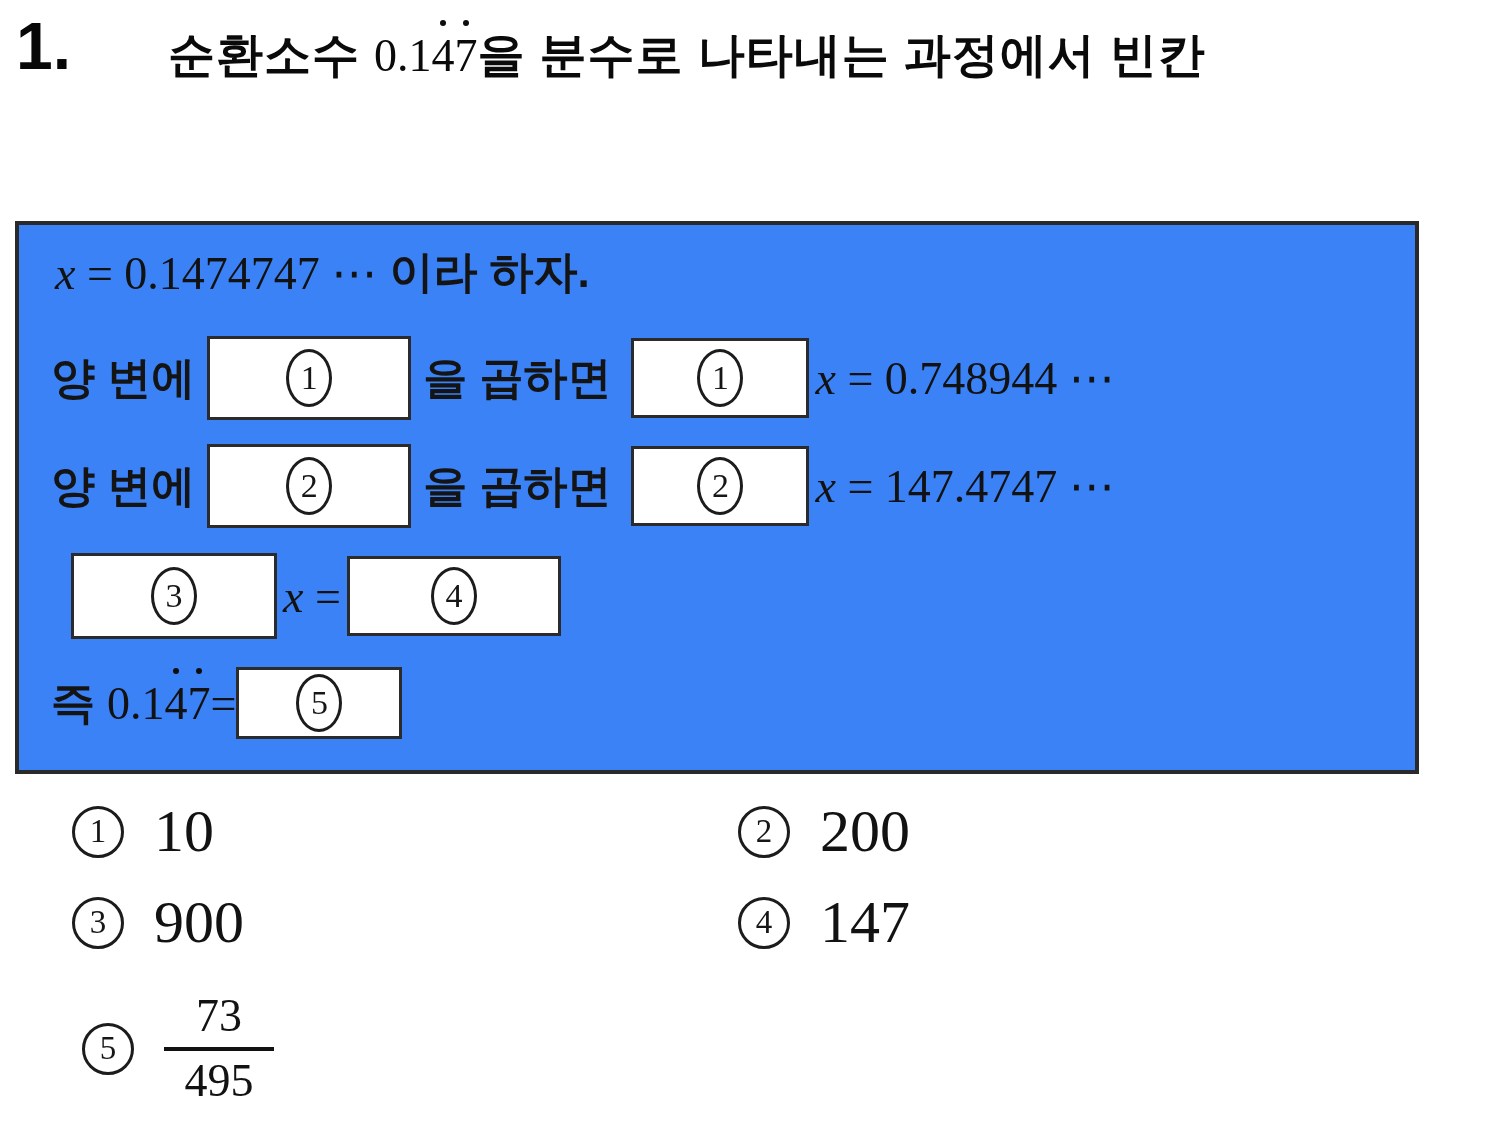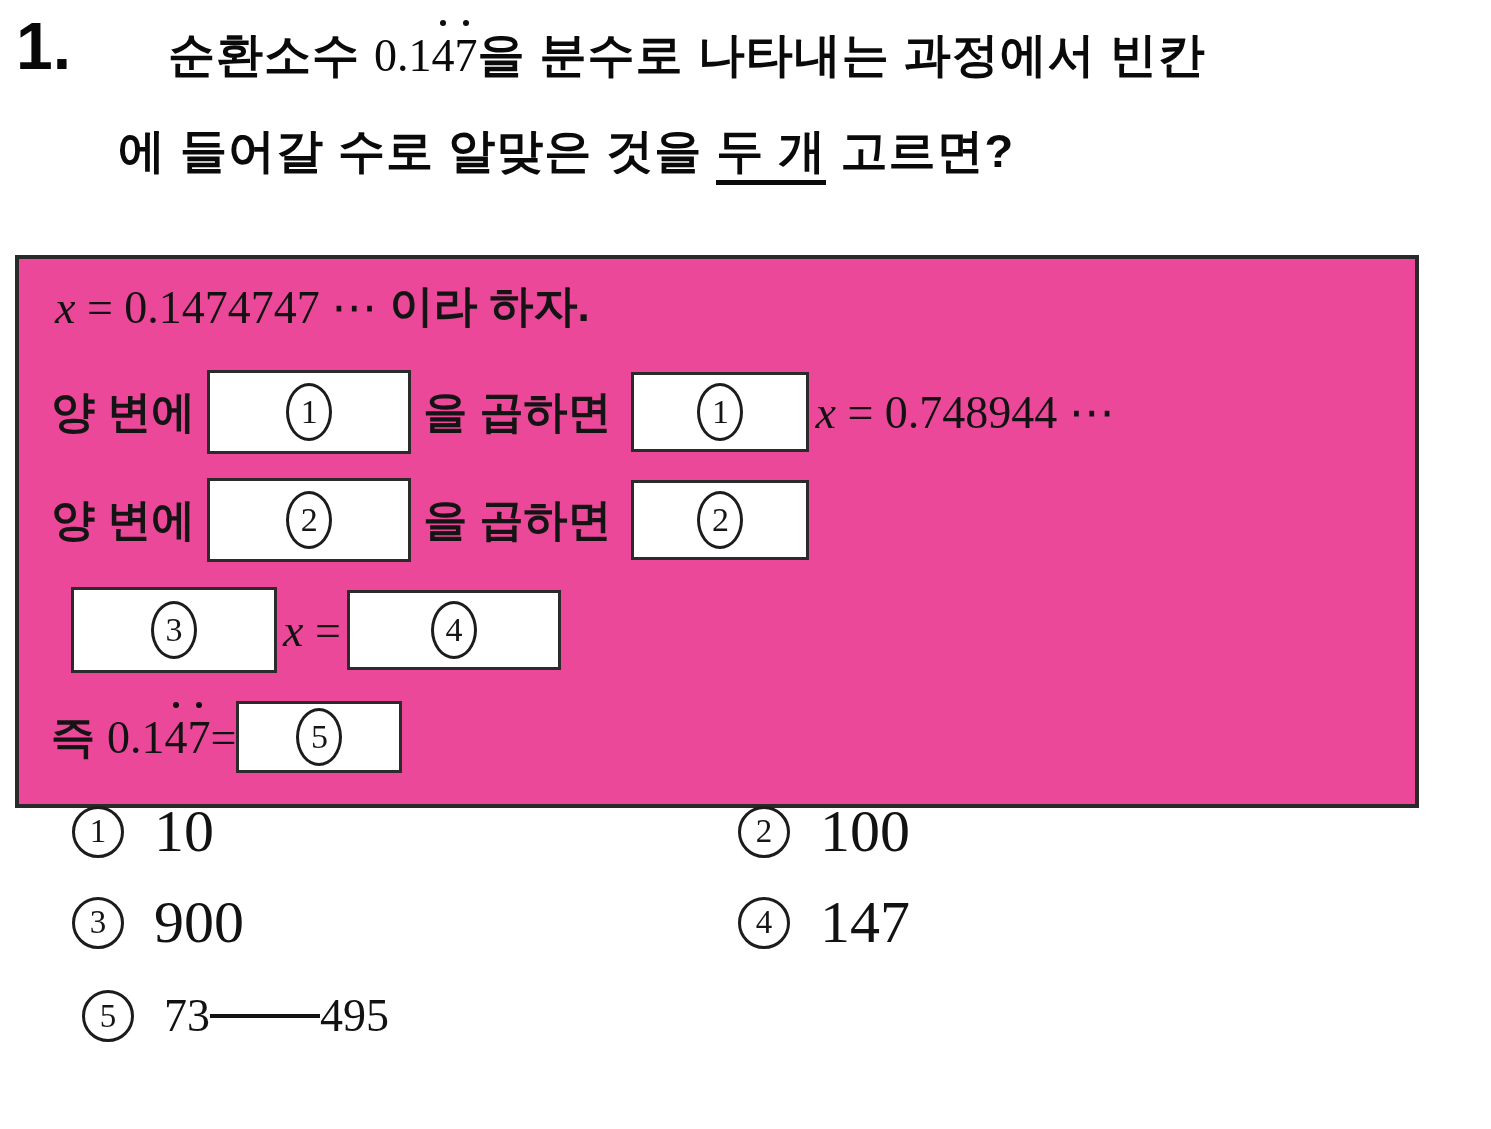--- a/index.html
+++ b/index.html
@@ -69,22 +69,21 @@
     border-radius: 50%;
     background: #0d0d0d;
   }
 
   
   .solution-box {
     position: absolute;
     left: 15px; top: 221px;
     width: 1396px; height: 545px;
     border: 4px solid #2a2a2a;
-    background: #ec4899;
-    margin-top: 34px;
+    background: #3b82f6;
   }
   .box-row {
     position: absolute;
     display: flex;
     align-items: center;
   }
   .row1 { left: 36px; top: 18px; }
   .row2 { left: 32px; top: 108px; height: 90px; }
   .row3 { left: 32px; top: 216px; height: 90px; }
   .row4 { left: 32px; top: 326px; height: 90px; }
@@ -141,21 +140,21 @@
     color: #121212;
   }
   .c1 { left: 72px;  top: 797px; }
   .c2 { left: 738px; top: 797px; }
   .c3 { left: 72px;  top: 888px; }
   .c4 { left: 738px; top: 888px; }
   .c5 { left: 82px;  top: 990px; }
 
   .fraction {
     display: inline-flex;
-    flex-direction: row;
+    flex-direction: column;
     align-items: center;
     font-family: "Liberation Serif", serif;
     font-size: 46px;
     color: #121212;
     line-height: 1.15;
   }
   .frac-bar {
     width: 110px;
     border-top: 4px solid #111;
     margin: 4px 0;
@@ -168,23 +167,20 @@
 <body>
 
 <div class="page">
 
   <div class="qnum">1.</div>
 
   <div class="title-line1 kr-title">
     <span>순환소수 </span><span class="title-math"><span>0.1</span><span class="od">4</span><span class="od">7</span></span><span>을 분수로 나타내는 과정에서 빈칸</span>
   </div>
 
-  <div class="title-line2 kr-title">
-    <span>에 들어갈 수로 알맞은 것을 </span><span class="underlined">두 개</span><span> 고르면?</span>
-  </div>
 
   <div class="solution-box">
 
     <div class="box-row row1">
       <span class="math"><span class="var">x</span>&nbsp;<span>= 0.1474747 ⋯</span></span>
       <span class="gap-sm"></span>
       <span class="kr">이라 하자.</span>
     </div>
 
     <div class="box-row row2">
@@ -209,20 +205,21 @@
       <span class="blank blank-a">
           <span class="oval">2</span>
         </span>
       <span class="gap-sm"></span>
       <span class="kr">을 곱하면</span>
       <span class="gap-md"></span>
       <span class="blank blank-b">
           <span class="oval">2</span>
         </span>
       <span class="gap-xs"></span>
+      <span class="math"><span class="var">x</span>&nbsp;<span>= 147.4747 ⋯</span></span>
     </div>
 
     <div class="box-row row4">
       <span class="gap-md"></span>
       <span class="blank blank-c">
           <span class="oval">3</span>
         </span>
       <span class="gap-xs"></span>
       <span class="math"><span class="var">x</span>&nbsp;<span>=</span></span>
       <span class="gap-xs"></span>
@@ -242,21 +239,21 @@
 
   </div>
 
   <div class="choice c1">
     <span class="circ">1</span>
     <span class="choice-val">10</span>
   </div>
 
   <div class="choice c2">
     <span class="circ">2</span>
-    <span class="choice-val">100</span>
+    <span class="choice-val">200</span>
   </div>
 
   <div class="choice c3">
     <span class="circ">3</span>
     <span class="choice-val">900</span>
   </div>
 
   <div class="choice c4">
     <span class="circ">4</span>
     <span class="choice-val">147</span>

